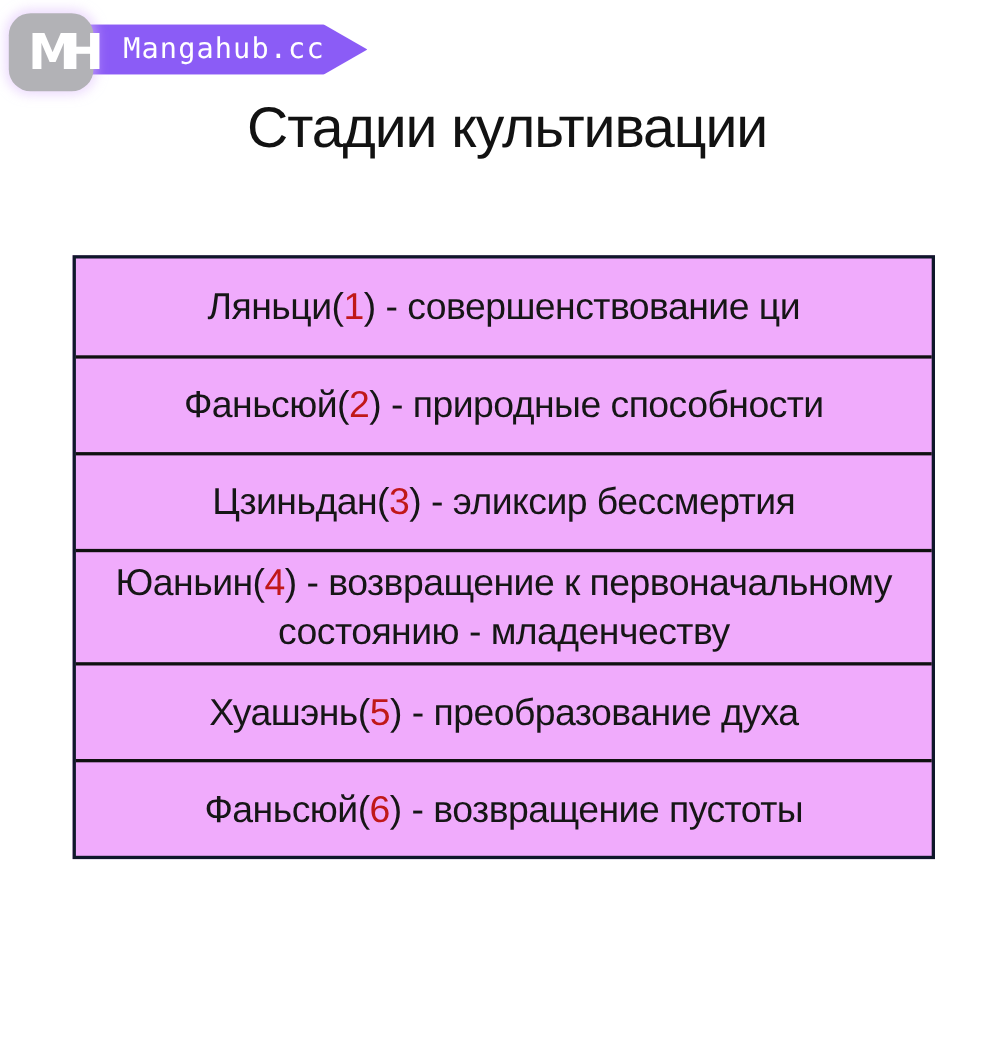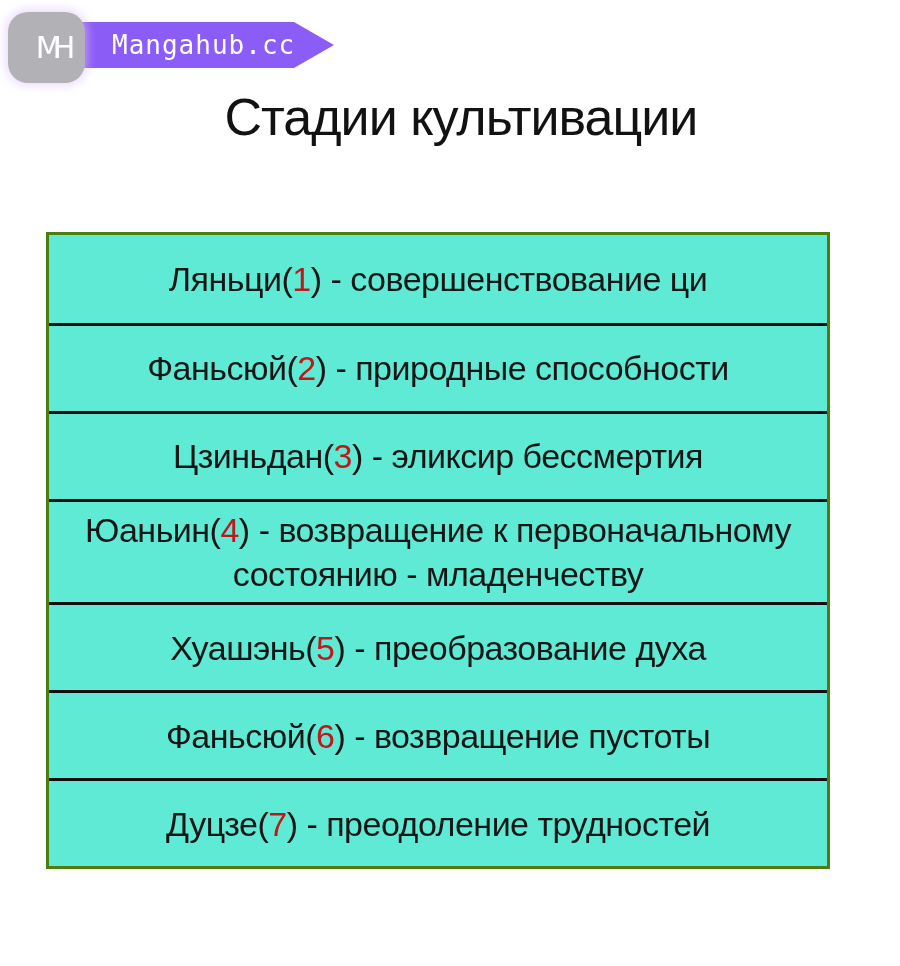--- a/index.html
+++ b/index.html
@@ -49,22 +49,22 @@
     border-radius: 20px;
     display: flex;
     align-items: center;
     justify-content: center;
     z-index: 2;
     box-shadow: 0 0 10px 3px rgba(222, 192, 252, 0.55);
   }
   .monogram {
     color: #ffffff;
     font-family: "DejaVu Sans", sans-serif;
-    font-weight: normal;
-    font-size: 30px;
+    font-weight: bold;
+    font-size: 45px;
     letter-spacing: -0.30em;
     padding-left: 0.30em; 
     line-height: 1;
   }
 
   
   .title {
     position: absolute;
     top: 76px;
     left: 0;
@@ -73,26 +73,26 @@
     text-align: center;
     font-size: 52px;
     font-weight: 400;
     letter-spacing: -1px;
     color: #121212;
   }
 
   
   .stage-table {
     position: absolute;
-    left: 46px;
+    left: 66px;
     top: 232px;
     width: 784px;
     box-sizing: border-box;
-    border: 3px solid #4d7c0f;
-    background: #5eead4;
+    border: 3px solid #0f172a;
+    background: #f0abfc;
   }
   .stage-row {
     min-height: 88px;
     box-sizing: border-box;
     display: flex;
     align-items: center;
     justify-content: center;
     text-align: center;
     padding: 6px 10px;
     border-top: 3px solid #101010;
@@ -143,19 +143,16 @@
     </div>
 
     <div class="stage-row">
       <span class="stage-label"><span>Хуашэнь(</span><span class="stage-number">5</span><span>) - преобразование духа</span></span>
     </div>
 
     <div class="stage-row">
       <span class="stage-label"><span>Фаньсюй(</span><span class="stage-number">6</span><span>) - возвращение пустоты</span></span>
     </div>
 
-    <div class="stage-row">
-      <span class="stage-label"><span>Дуцзе(</span><span class="stage-number">7</span><span>) - преодоление трудностей</span></span>
-    </div>
 
   </div>
 
 </div>
 
 </body></html>

